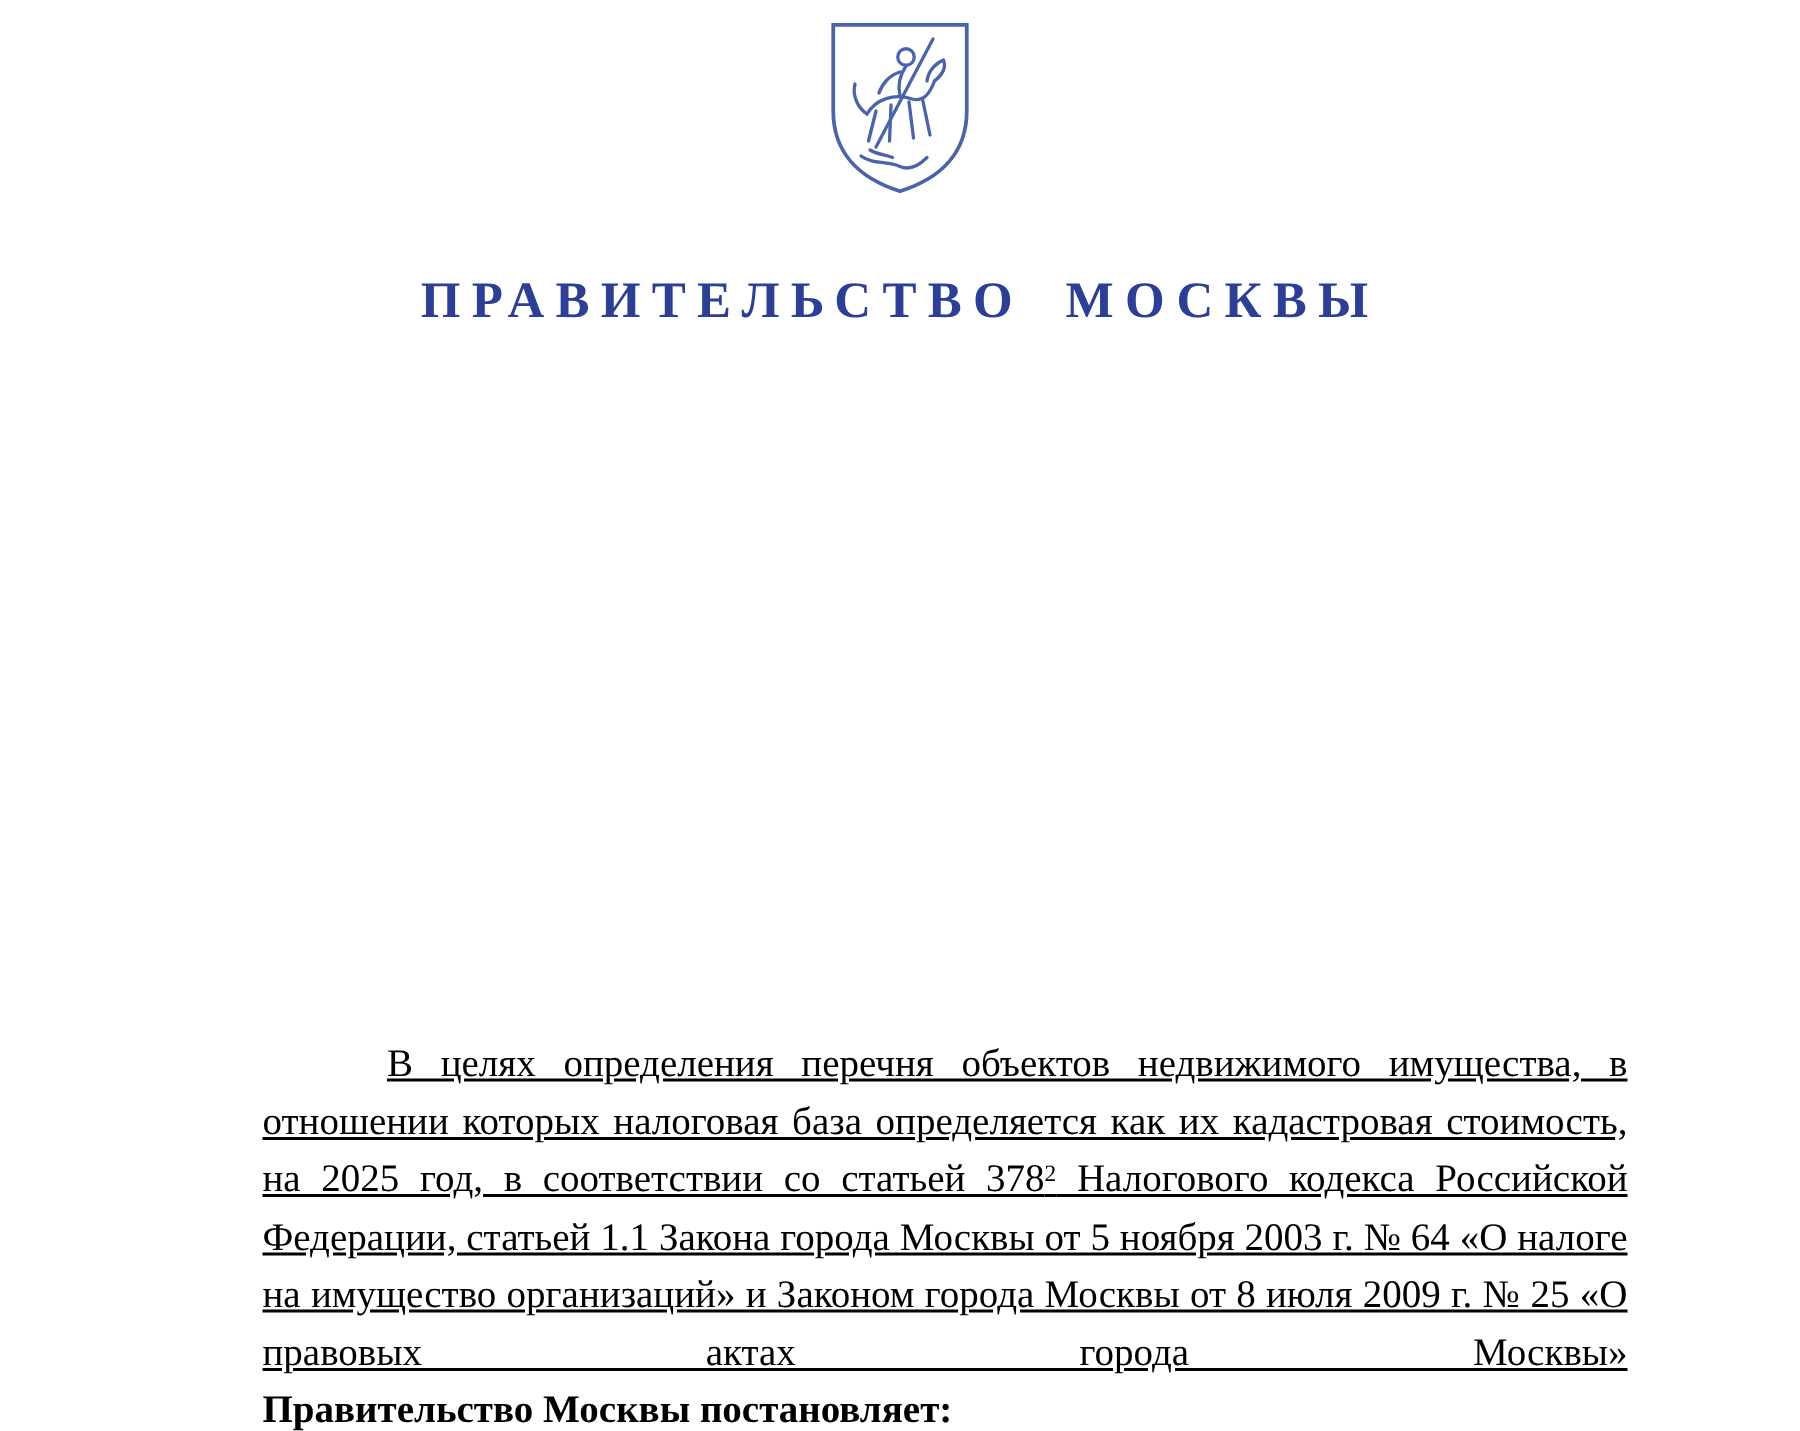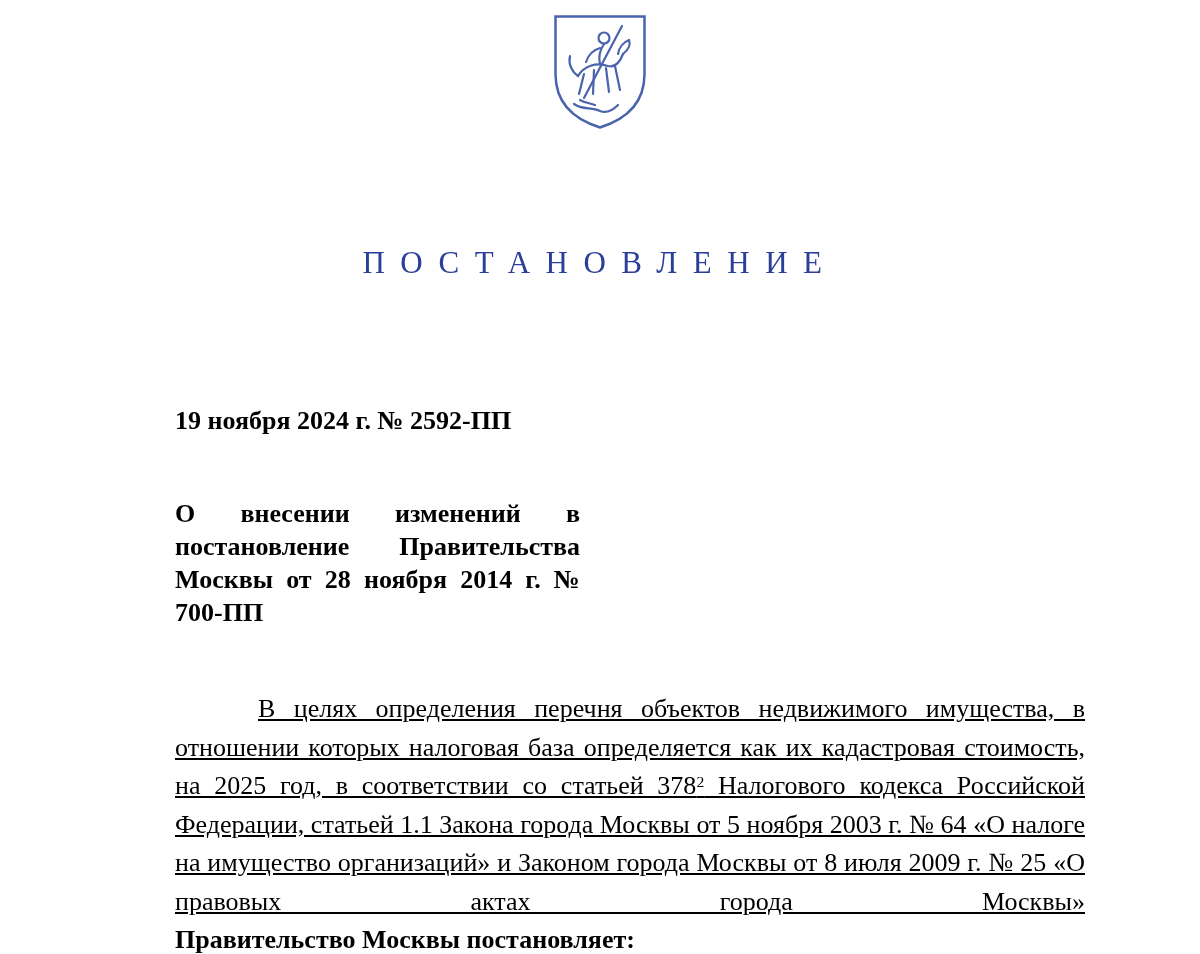--- a/index.html
+++ b/index.html
@@ -116,25 +116,23 @@
         <path d="M28 64 C22 60 18 52 20 44"></path>
         <circle cx="54" cy="26" r="5.5"></circle>
         <path d="M54 32 C50 38 48 44 50 52"></path>
         <path d="M50 36 C43 38 38 44 36 50"></path>
         <path d="M24 92 C32 98 42 95 50 99 C57 102 63 98 68 93"></path>
         <path d="M30 88 C35 91 40 91 45 93"></path>
       </g>
     </svg>
   </div>
 
+  <div class="org-name">ПРАВИТЕЛЬСТВО МОСКВЫ</div>
 
-  <div class="doc-type">ПОСТАНОВЛЕНИЕ</div>
 
-  <div class="date-line">19 ноября 2024 г. № 2592-ПП</div>
 
-  <div class="subject">О внесении изменений в постановление Правительства Москвы от 28 ноября 2014 г. № 700-ПП</div>
 
   <div class="body-block">
     <p class="body-main"><span>В целях определения перечня объектов недвижимого имущества, в отношении которых налоговая база определяется как их кадастровая стоимость, на 2025 год, в соответствии со статьей 378</span><sup>2</sup><span> Налогового кодекса Российской Федерации, статьей 1.1 Закона города Москвы от 5 ноября 2003 г. № 64 «О налоге на имущество организаций» и Законом города Москвы от 8 июля 2009 г. № 25 «О правовых актах города Москвы»</span></p>
     <p class="resolution">Правительство Москвы постановляет:</p>
   </div>
 
 </div>
 
 </body></html>

